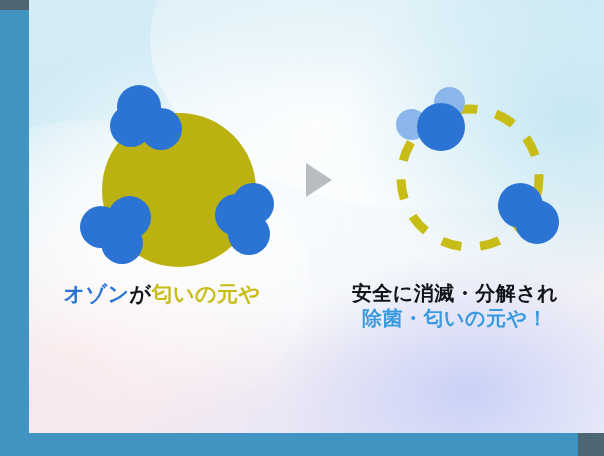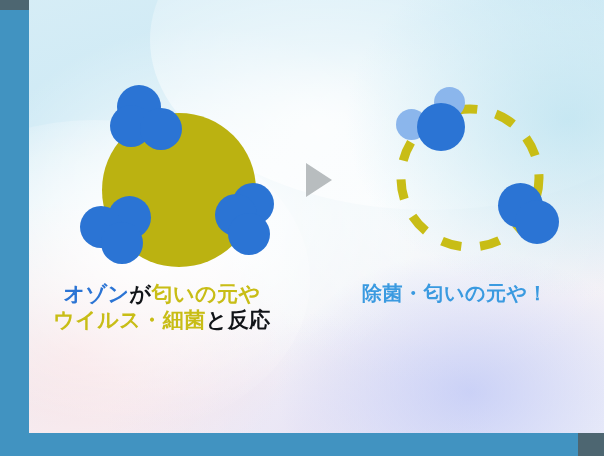--- a/index.html
+++ b/index.html
@@ -194,26 +194,26 @@
     <div>
       <div class="atom o2" style="left:498px; top:183px; width:45px; height:45px;"></div>
       <div class="atom o2" style="left:515px; top:200px; width:44px; height:44px;"></div>
     </div>
   </div>
 
   <div class="caption caption-left">
     <span class="line">
       <span class="t-blue">オゾン</span><span class="t-dark">が</span><span class="t-olive">匂いの元や</span>
     </span>
+  </div>
+
+  <div class="caption caption-right">
     <span class="line">
-      <span class="t-olive">ウイルス・細菌</span><span class="t-dark">と反応</span>
+      <span class="t-dark">安全に消滅・分解され</span>
     </span>
-  </div>
-
-  <div class="caption caption-right">
     <span class="line">
       <span class="t-sky">除菌・匂いの元や！</span>
     </span>
   </div>
 
   <div class="corner-tl"></div>
   <div class="rail-left"></div>
   <div class="rail-bottom"></div>
   <div class="corner-br"></div>
 

